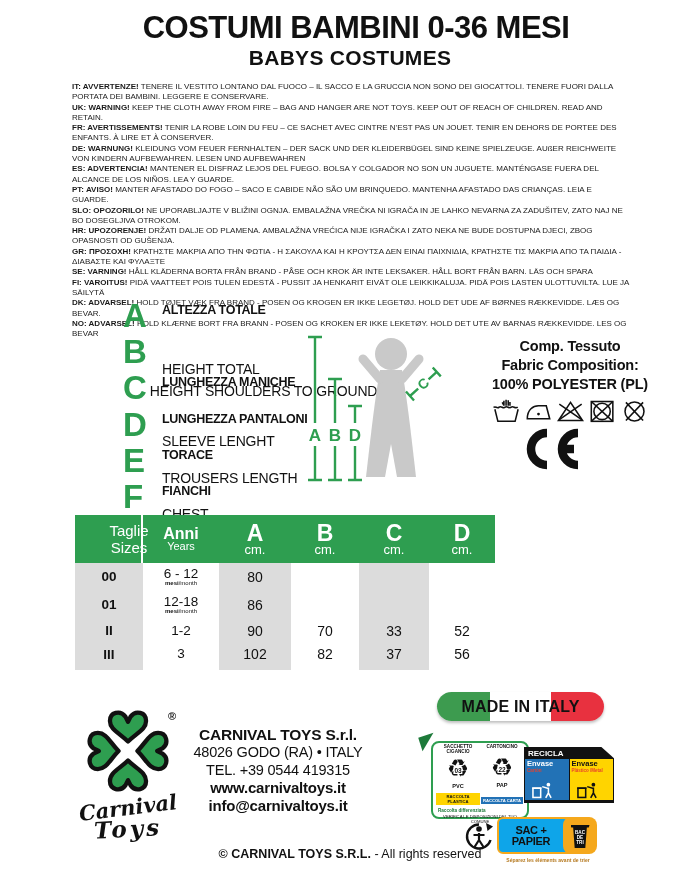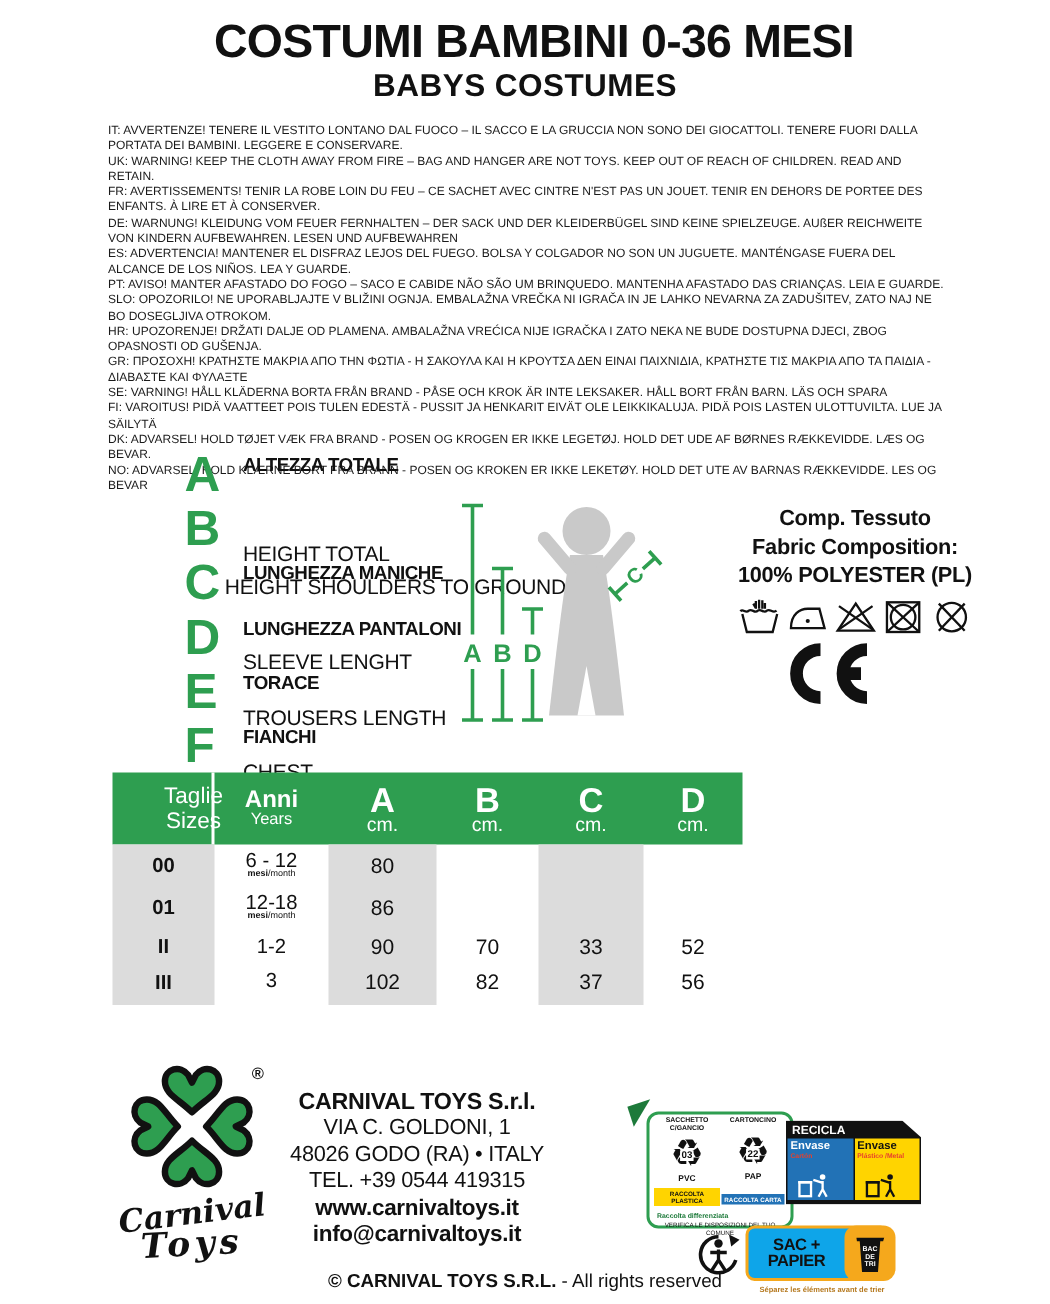--- a/index.html
+++ b/index.html
@@ -7,21 +7,21 @@
   body { width:700px; height:869px; font-family:"Liberation Sans", sans-serif; color:#111; }
   .page { position:relative; width:700px; height:869px; overflow:hidden; background:#fff; }
 
   .title { position:absolute; top:10px; left:12px; right:0; text-align:center;
            font-size:31px; font-weight:800; letter-spacing:-0.5px; }
   .subtitle { position:absolute; top:46px; left:0; right:0; text-align:center;
               font-size:21px; font-weight:600; letter-spacing:0.3px; }
 
   .warnings { position:absolute; left:72px; top:82px; width:558px; }
   .warn { font-size:8px; line-height:10.3px; color:#1a1a1a; }
-  .warn b { font-weight:normal; }
+  .warn b { font-weight:bold; }
 
   .legend { position:absolute; left:123px; top:301px; width:190px; }
   .legend-row { display:flex; height:36.2px; align-items:flex-start; }
   .legend-letter { width:36px; font-size:33px; font-weight:800; color:#2e9e50; line-height:30px; }
   .legend-labels { padding-left:3px; padding-top:2px; }
   .l-it { font-size:12.5px; font-weight:bold; letter-spacing:-0.3px; white-space:nowrap; }
   .l-en { font-size:14px; letter-spacing:-0.2px; white-space:nowrap;margin-top:44px; }
 
   .diagram { position:absolute; left:303px; top:328px; }
 
@@ -308,20 +308,23 @@
 
       <div class="td td-size">III</div>
       <div class="td age-main">3</div>
       <div class="td">102</div>
       <div class="td">82</div>
       <div class="td">37</div>
       <div class="td">56</div>
     </div>
   </div>
 
+  <div class="made">
+    <span>MADE IN ITALY</span>
+  </div>
 
   <div class="logo">
     <span class="logo-reg">®</span>
     <svg width="94" height="86" viewBox="-50 -50 100 100">
       <g fill="#2e9e50" stroke="#111" stroke-width="5" stroke-linejoin="round">
         <g transform="rotate(0) translate(0,-21)">
             <path d="M0,10 C-10,0 -21,-4 -21,-14 C-21,-24 -9,-27 -3,-19 L0,-13 L3,-19 C9,-27 21,-24 21,-14 C21,-4 10,0 0,10 Z"></path>
           </g>
         <g transform="rotate(90) translate(0,-21)">
             <path d="M0,10 C-10,0 -21,-4 -21,-14 C-21,-24 -9,-27 -3,-19 L0,-13 L3,-19 C9,-27 21,-24 21,-14 C21,-4 10,0 0,10 Z"></path>
@@ -333,21 +336,20 @@
             <path d="M0,10 C-10,0 -21,-4 -21,-14 C-21,-24 -9,-27 -3,-19 L0,-13 L3,-19 C9,-27 21,-24 21,-14 C21,-4 10,0 0,10 Z"></path>
           </g>
       </g>
     </svg>
     <div class="logo-t1">Carnival</div>
     <div class="logo-t2">Toys</div>
   </div>
 
   <div class="addr">
     <div class="addr-name">CARNIVAL TOYS S.r.l.</div>
-    <div class="addr-line">VIA C. GOLDONI, 1</div>
     <div class="addr-line">48026 GODO (RA) • ITALY</div>
     <div class="addr-line">TEL. +39 0544 419315</div>
     <div class="addr-bold">www.carnivaltoys.it</div>
     <div class="addr-bold">info@carnivaltoys.it</div>
   </div>
 
   <div class="ecobox">
     <div class="leaf"></div>
     <div class="eco-cols">
       <div class="eco-col">

